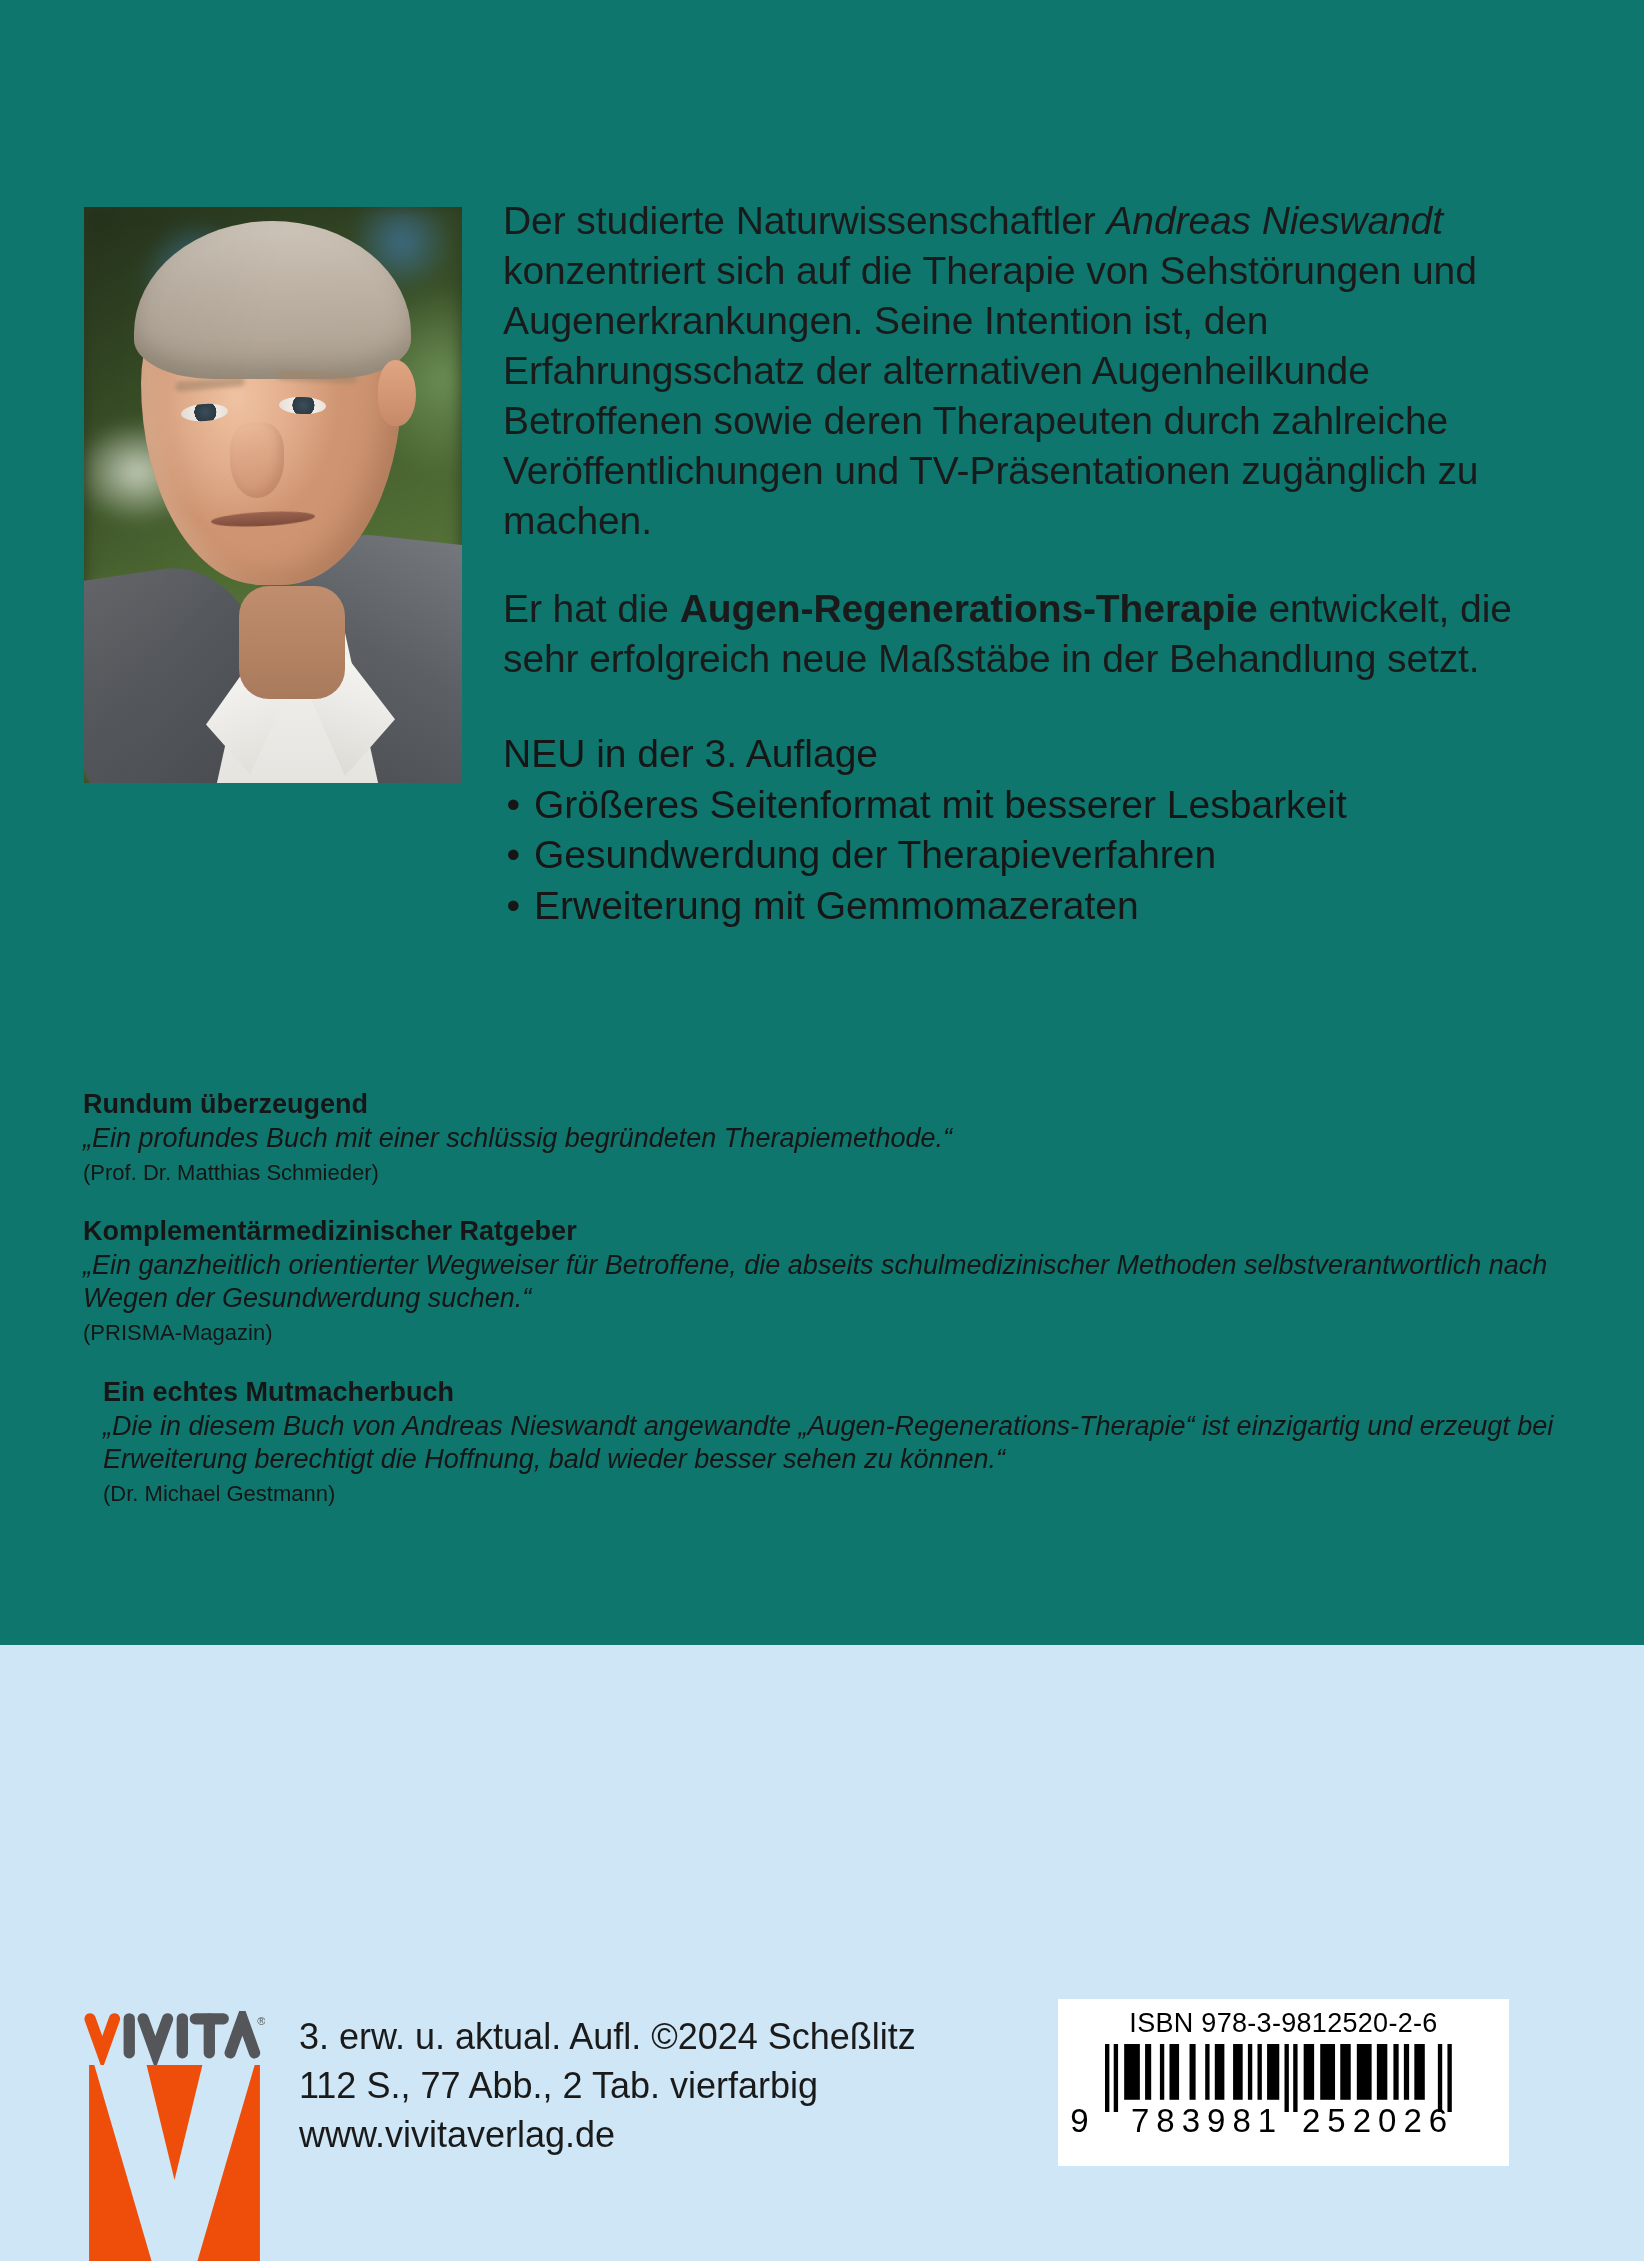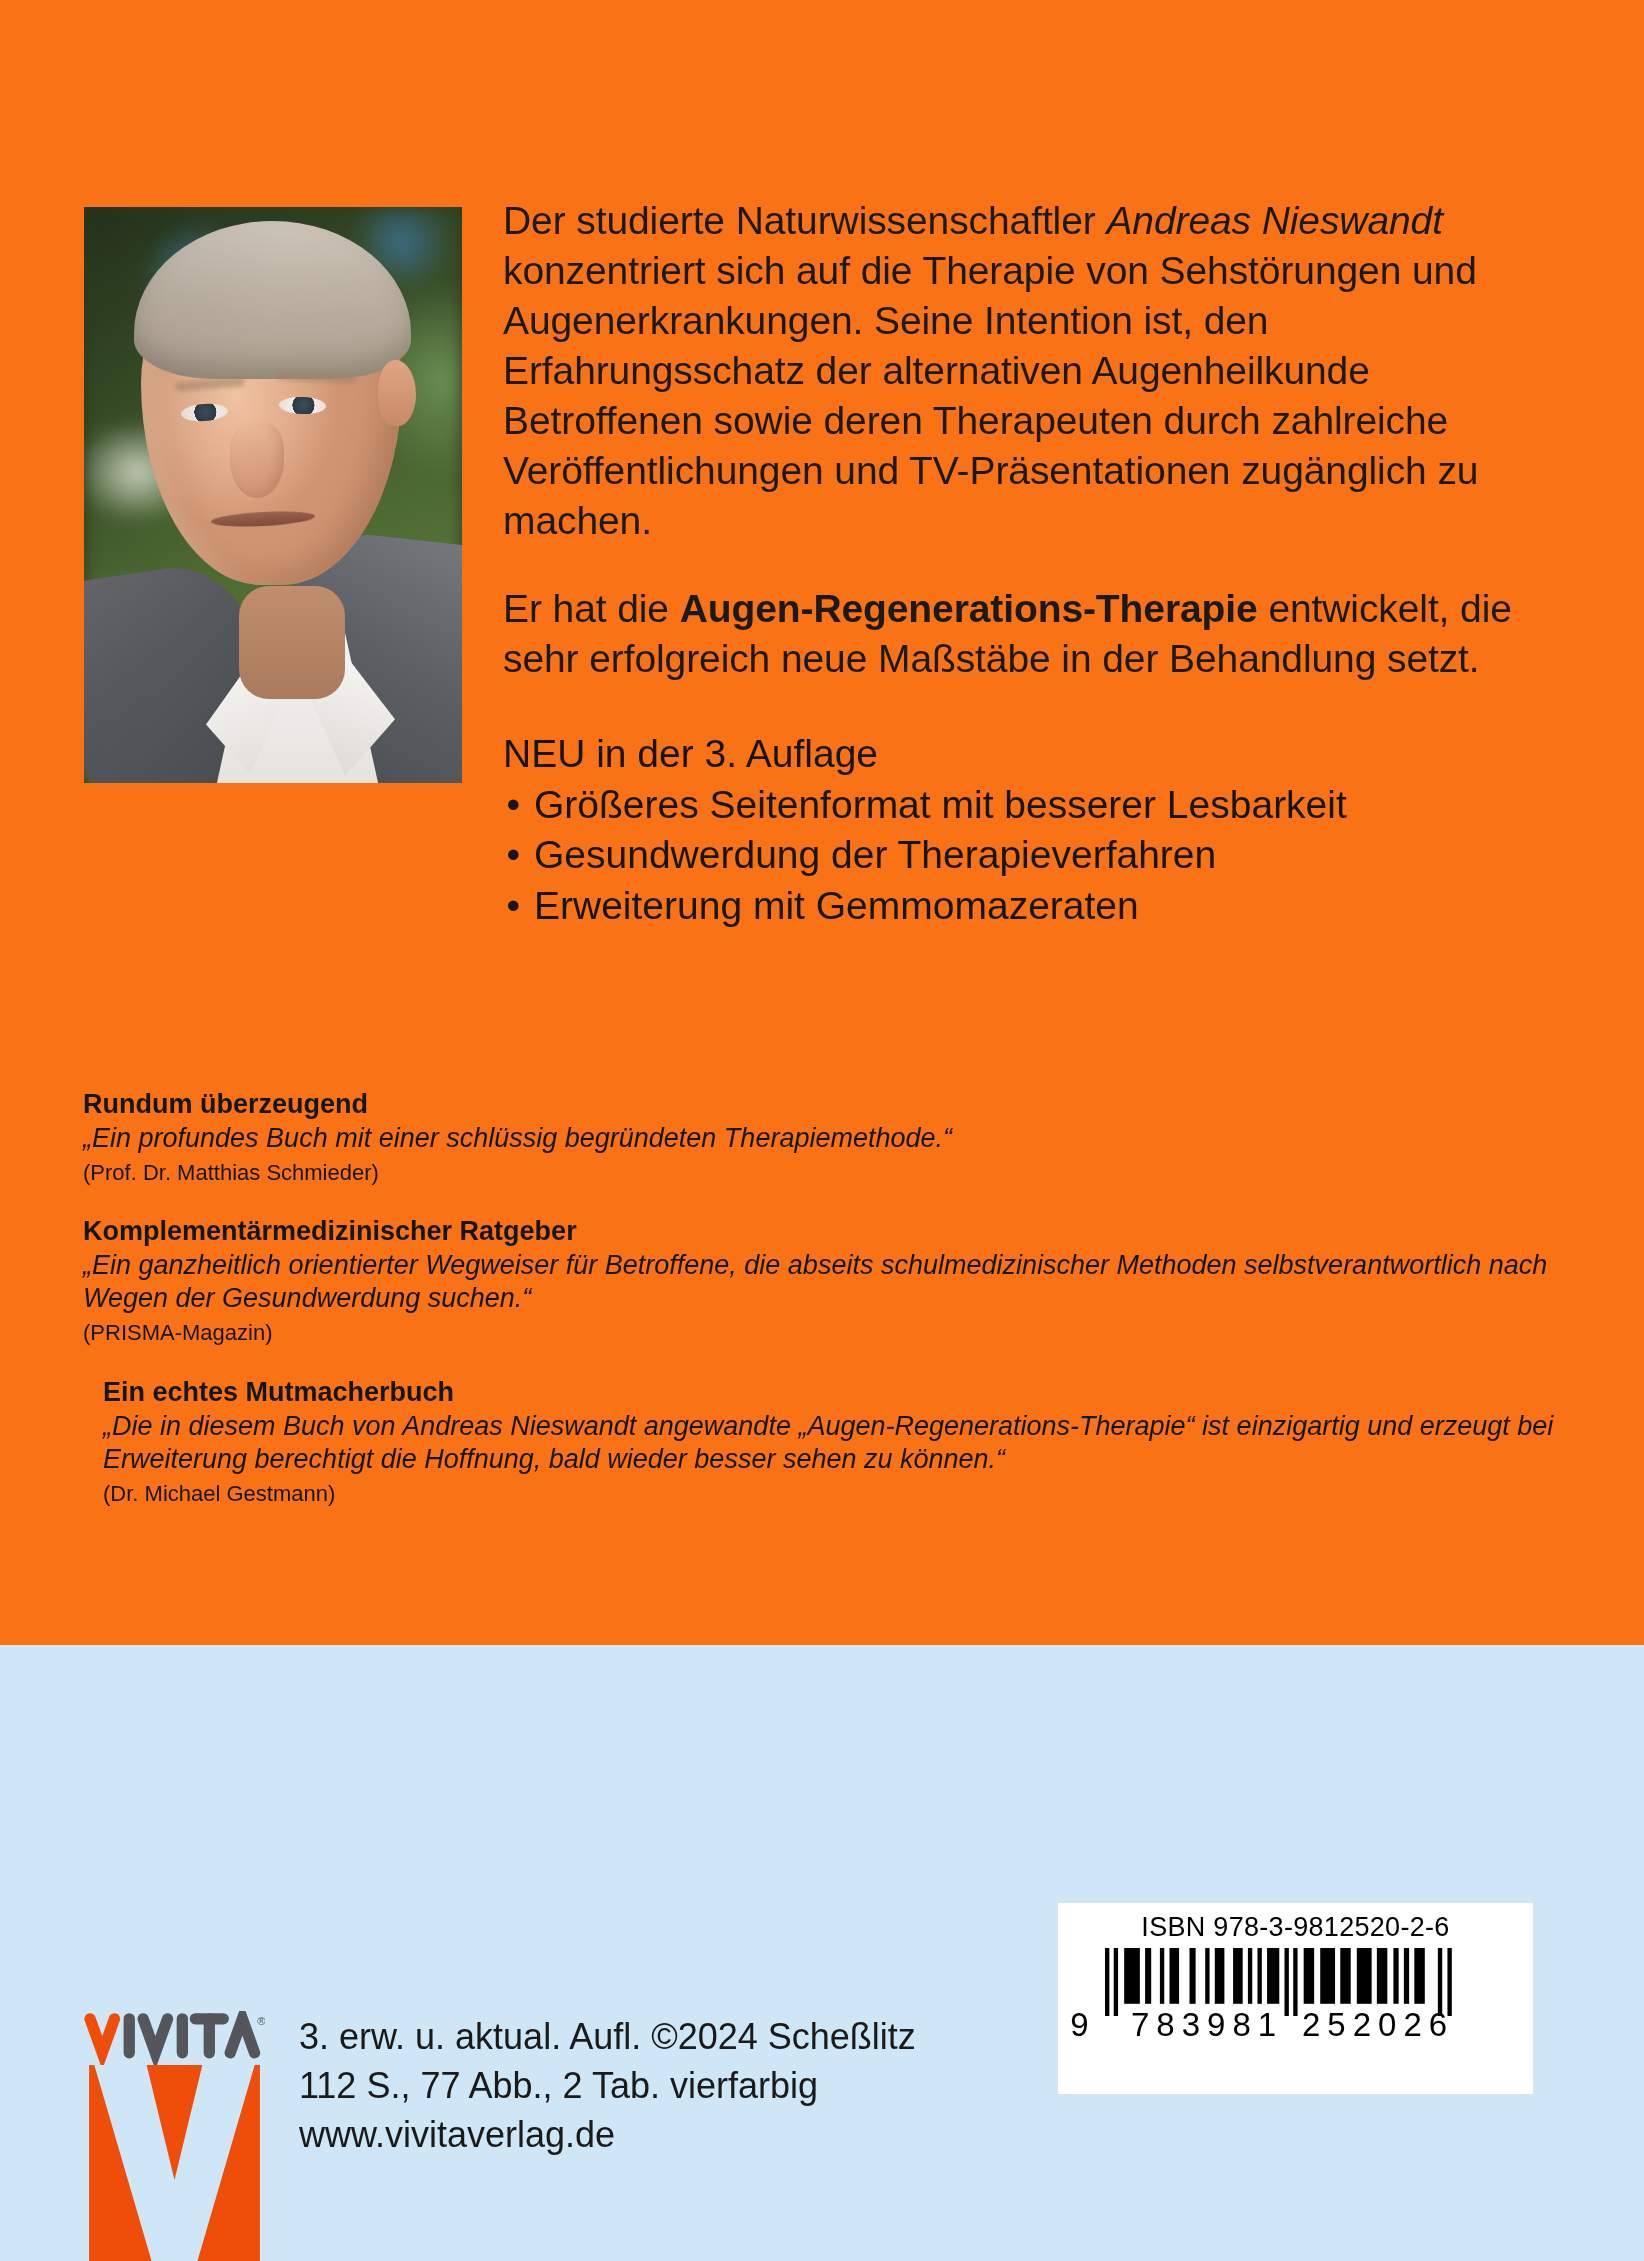--- a/index.html
+++ b/index.html
@@ -11,21 +11,21 @@
     width: 1644px;
     height: 2261px;
     position: relative;
     overflow: hidden;
     font-family: "Liberation Sans", sans-serif;
     color: #161616;
     -webkit-font-smoothing: antialiased;
   }
 
   
-  #cover-back { position: absolute; inset: 0; background: #f97316; }
+  #cover-back { position: absolute; inset: 0; background: #0f766e; }
 
   
   #author-photo {
     position: absolute;
     left: 84px;
     top: 207px;
     width: 378px;
     height: 576px;
     overflow: hidden;
     background: #2d3c21;
@@ -242,25 +242,25 @@
     margin: 0;
     font-size: 36px;
     line-height: 49px;
     color: #1a1a1a;
   }
 
   
   #isbn-block {
     position: absolute;
     left: 1058px;
-    top: 1903px;
+    top: 1999px;
     width: 451px;
     height: 167px;
     background: #ffffff;
-    padding: 12px;
+    padding: 0;
   }
   #isbn-text {
     position: absolute;
     left: 0; right: 0;
     top: 8.7px;
     text-align: center;
     font-size: 27px;
     letter-spacing: 0.3px;
     color: #000;
   }

